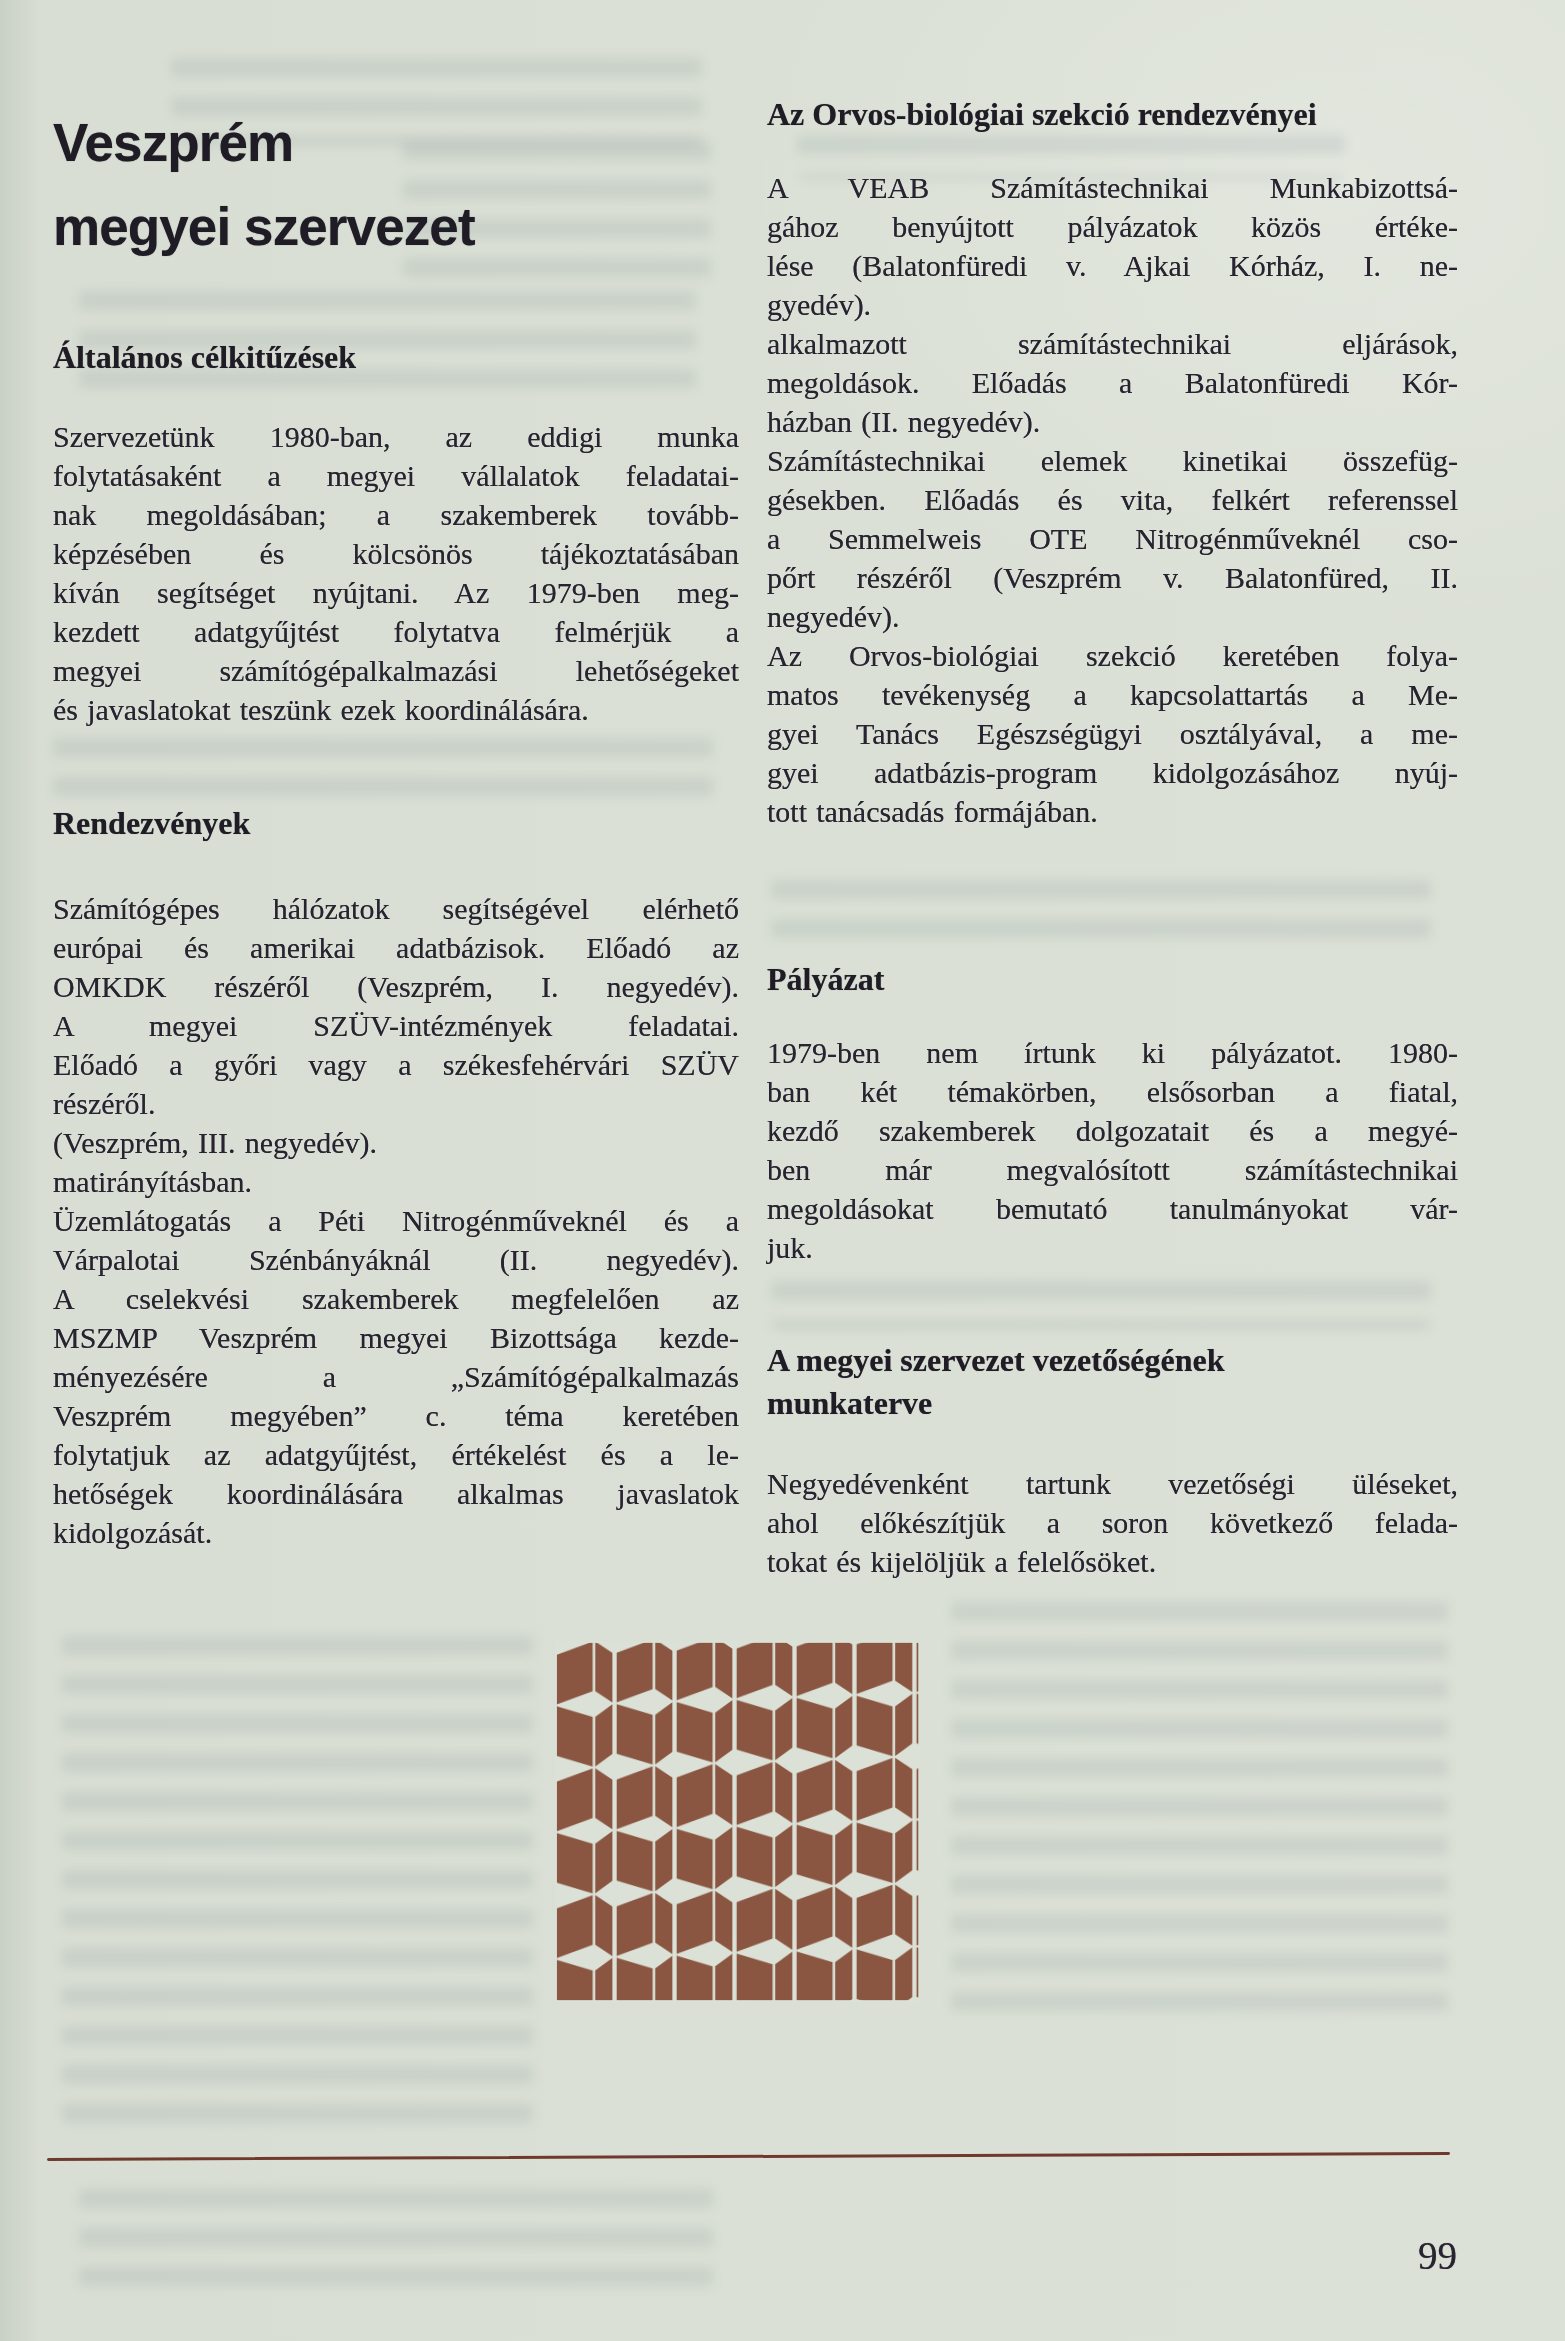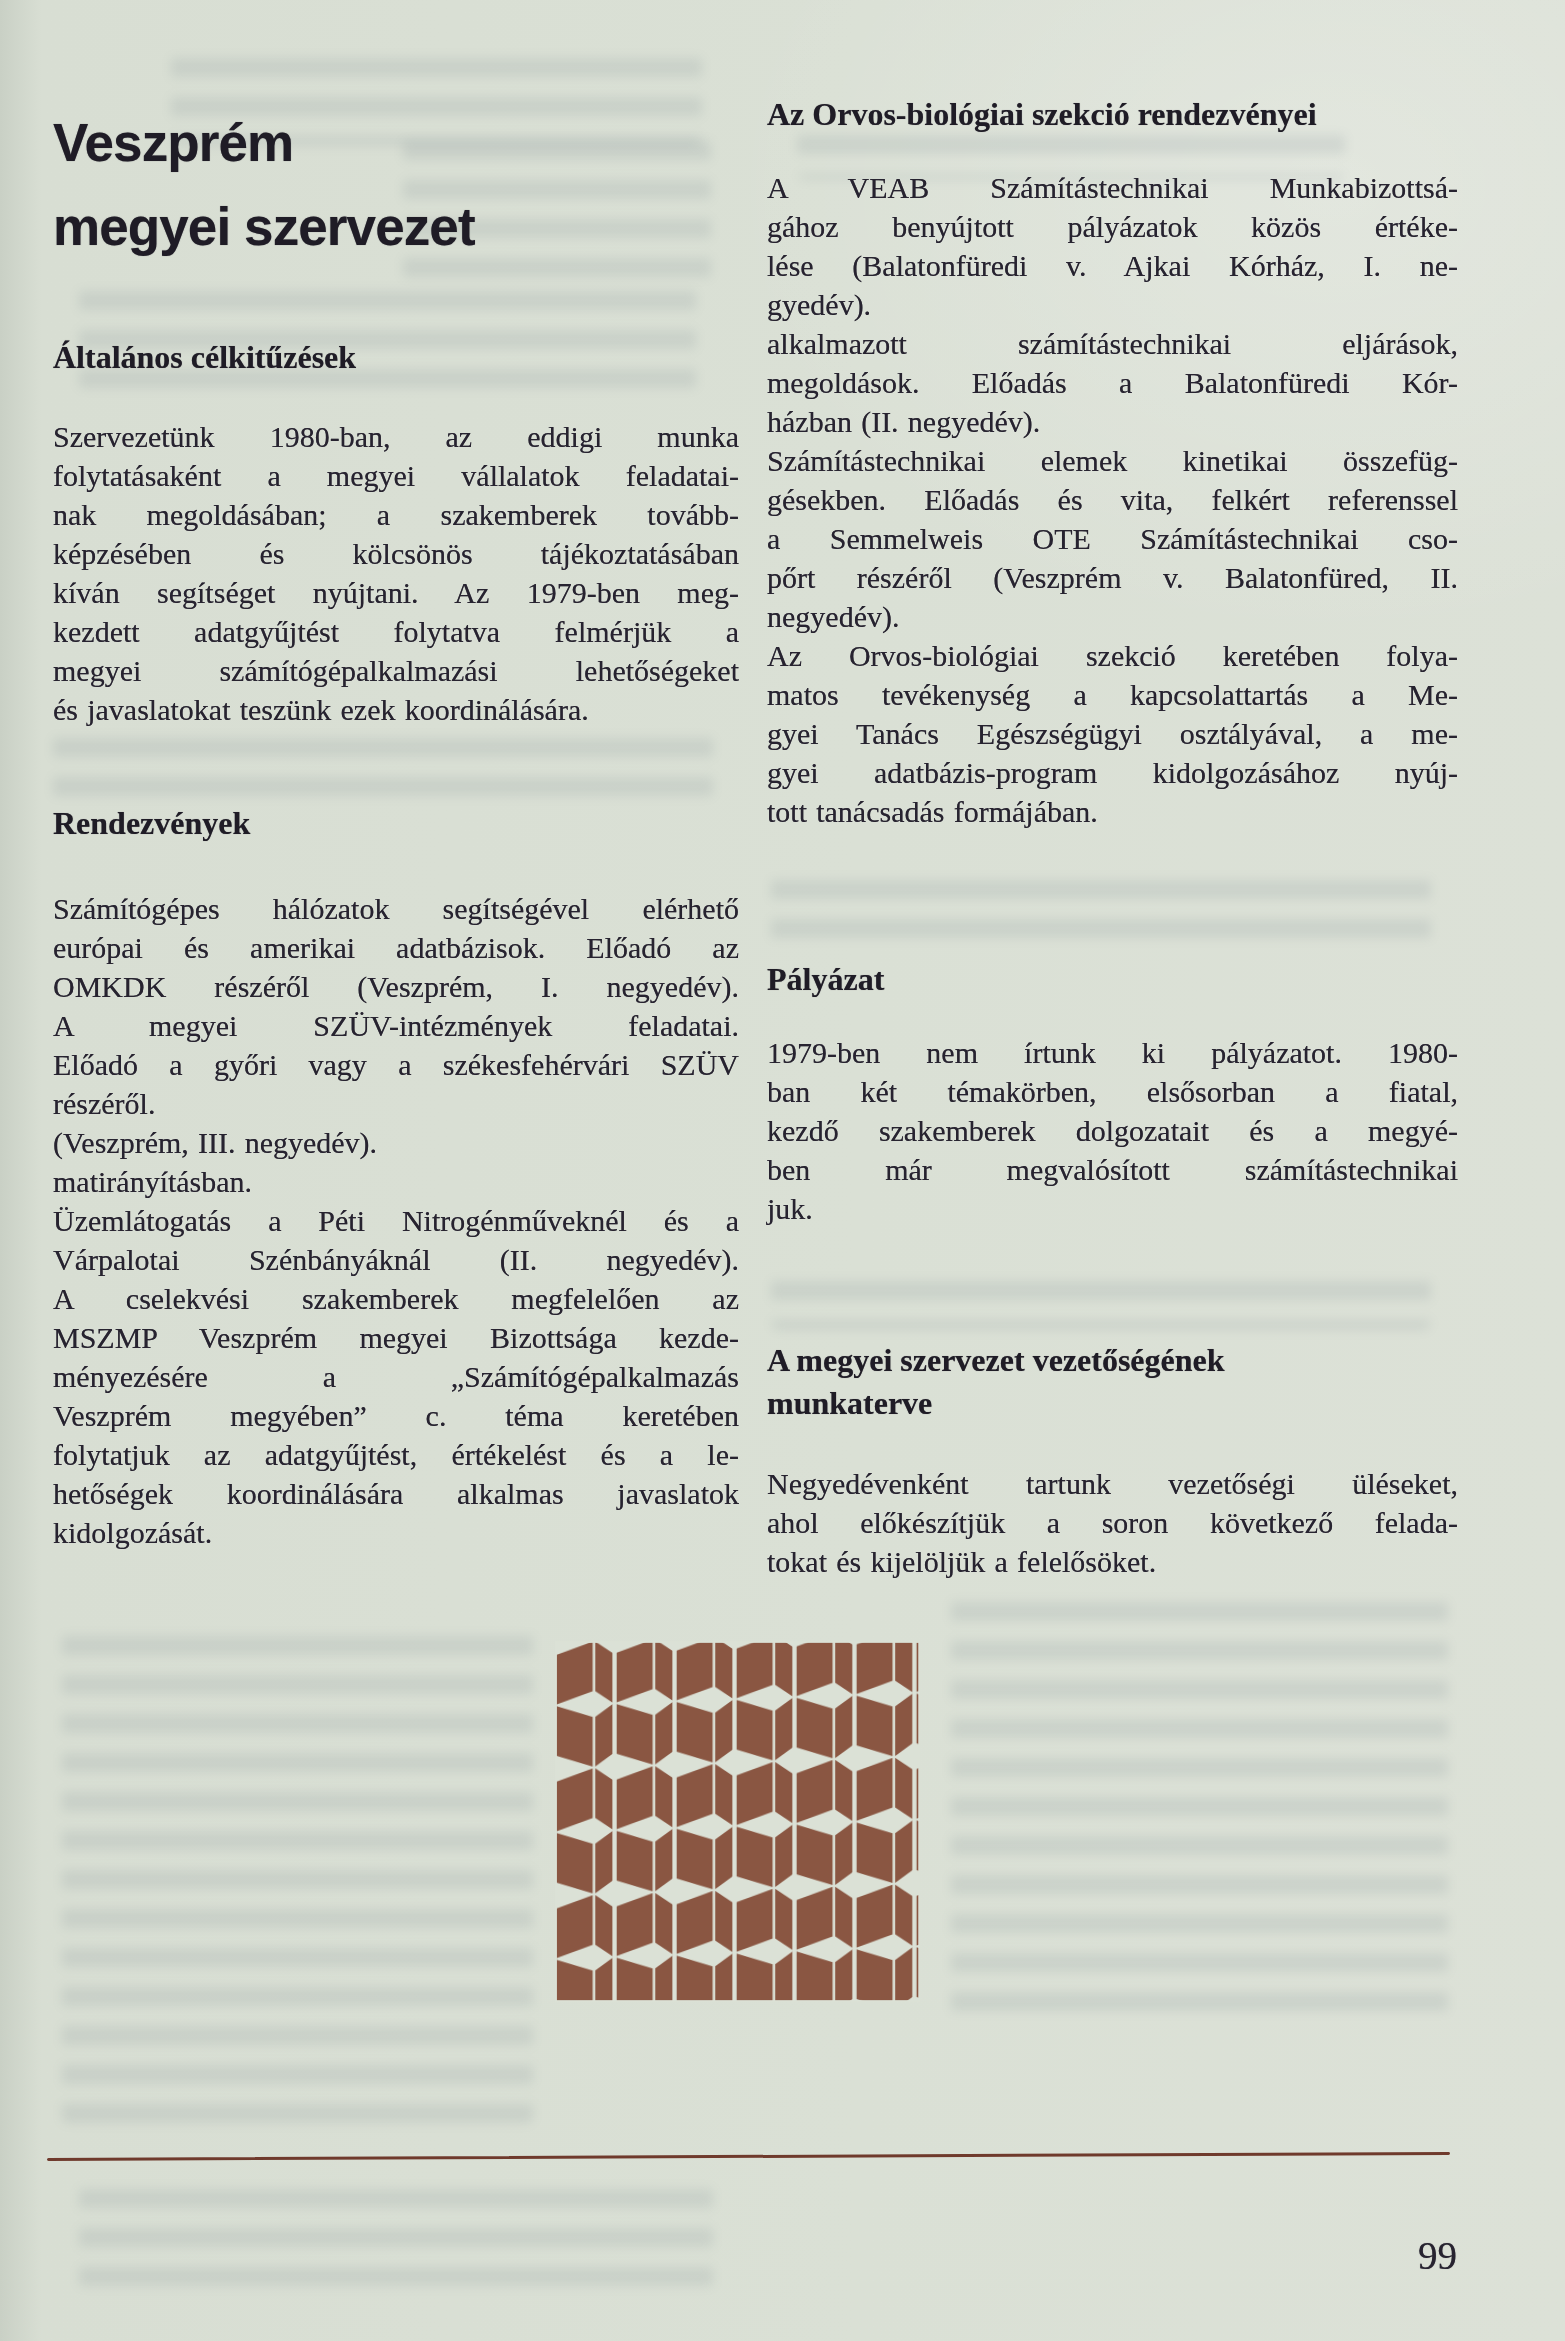--- a/index.html
+++ b/index.html
@@ -132,37 +132,38 @@
     <div class="para" style="left:767px;top:168px;width:691px;">
         <div class="bl">A VEAB Számítástechnikai Munkabizottsá-</div>
         <div class="bl">gához benyújtott pályázatok közös értéke-</div>
         <div class="bl">lése (Balatonfüredi v. Ajkai Kórház, I. ne-</div>
         <div class="bl ragged">gyedév).</div>
         <div class="bl">alkalmazott számítástechnikai eljárások,</div>
         <div class="bl">megoldások. Előadás a Balatonfüredi Kór-</div>
         <div class="bl ragged">házban (II. negyedév).</div>
         <div class="bl">Számítástechnikai elemek kinetikai összefüg-</div>
         <div class="bl">gésekben. Előadás és vita, felkért referenssel</div>
-        <div class="bl">a Semmelweis OTE Számítástechnikai cso-</div>
+        <div class="bl">a Semmelweis OTE Nitrogénműveknél cso-</div>
         <div class="bl">pőrt részéről (Veszprém v. Balatonfüred, II.</div>
         <div class="bl ragged">negyedév).</div>
         <div class="bl">Az Orvos-biológiai szekció keretében folya-</div>
         <div class="bl">matos tevékenység a kapcsolattartás a Me-</div>
         <div class="bl">gyei Tanács Egészségügyi osztályával, a me-</div>
         <div class="bl">gyei adatbázis-program kidolgozásához nyúj-</div>
         <div class="bl last">tott tanácsadás formájában.</div>
       </div>
 
     <div class="heading" style="left:767px;top:958px;">Pályázat</div>
 
     <div class="para" style="left:767px;top:1033px;width:691px;">
         <div class="bl">1979-ben nem írtunk ki pályázatot. 1980-</div>
         <div class="bl">ban két témakörben, elsősorban a fiatal,</div>
         <div class="bl">kezdő szakemberek dolgozatait és a megyé-</div>
         <div class="bl">ben már megvalósított számítástechnikai</div>
+        <div class="bl">megoldásokat bemutató tanulmányokat vár-</div>
         <div class="bl last">juk.</div>
       </div>
 
     <div class="heading" style="left:767px;top:1339px;">
         <div class="headline">A megyei szervezet vezetőségének</div>
         <div class="headline last">munkaterve</div>
       </div>
 
     <div class="para" style="left:767px;top:1464px;width:691px;">
         <div class="bl">Negyedévenként tartunk vezetőségi üléseket,</div>

